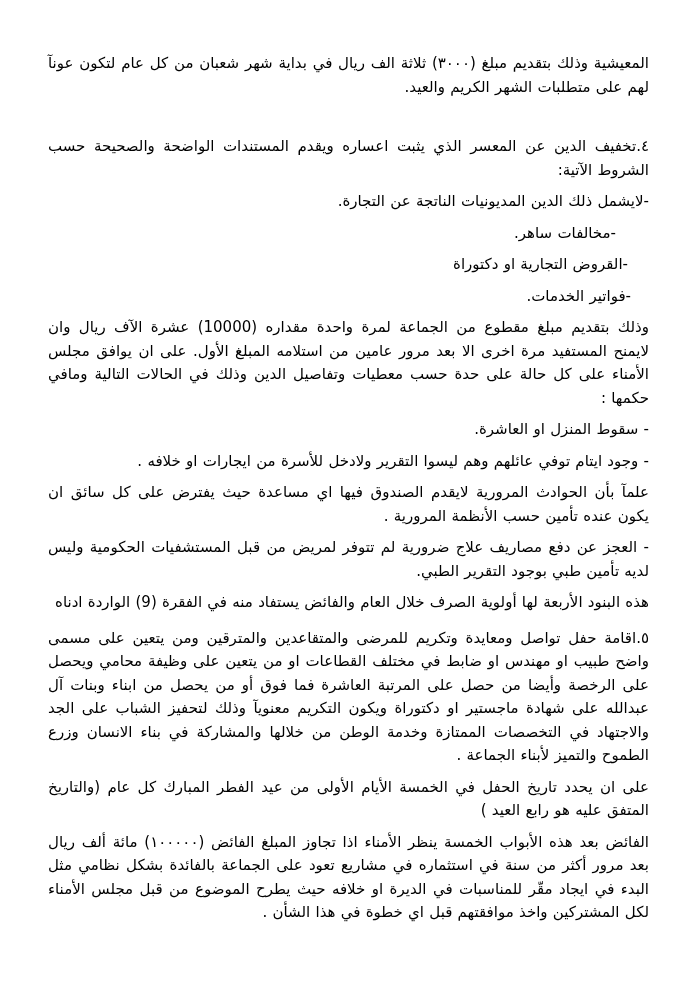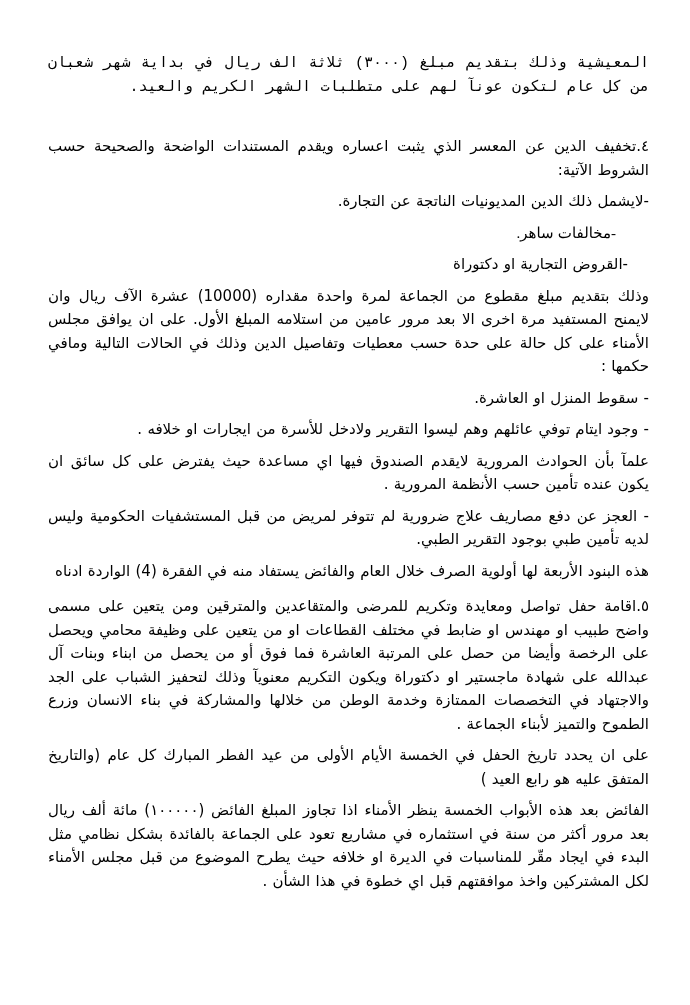--- a/index.html
+++ b/index.html
@@ -26,36 +26,36 @@
     font-size: 15px;
     line-height: 23.5px;
     color: #000000;
     text-align: justify;
     text-align-last: right;
     word-spacing: 0.5px;
     white-space: pre-wrap;
   }
   .para:first-child {
     margin-top: 0;
-    font-family: Liberation Mono, monospace;
   }
 </style>
 </head>
 <body>
 
 <div class="page">
   <div class="doc-text" id="doc-text" lang="ar">
       <p class="para body">المعيشية وذلك بتقديم مبلغ (٣٠٠٠) ثلاثة الف ريال في بداية شهر شعبان من كل عام لتكون عونآ لهم على متطلبات الشهر الكريم والعيد.</p>
       <p class="para numbered" style="margin-top: 36px;">٤.تخفيف الدين عن المعسر الذي يثبت اعساره ويقدم المستندات الواضحة والصحيحة حسب الشروط الآتية:</p>
       <p class="para dash">-لايشمل ذلك الدين المديونيات الناتجة عن التجارة.</p>
-      <p class="para dash" style="padding-right: 33px; font-family: Liberation Serif, serif;">-مخالفات ساهر.</p>
+      <p class="para dash" style="padding-right: 33px;">-مخالفات ساهر.</p>
       <p class="para dash" style="padding-right: 21px;">-القروض التجارية او دكتوراة</p>
+      <p class="para dash" style="padding-right: 18px;">-فواتير الخدمات.</p>
       <p class="para body">وذلك بتقديم مبلغ مقطوع من الجماعة لمرة واحدة مقداره (10000) عشرة الآف ريال وان لايمنح المستفيد مرة اخرى الا بعد مرور عامين من استلامه المبلغ الأول. على ان يوافق مجلس الأمناء على كل حالة على حدة حسب معطيات وتفاصيل الدين وذلك في الحالات التالية ومافي حكمها :</p>
       <p class="para dash">- سقوط المنزل او العاشرة.</p>
       <p class="para dash">- وجود ايتام توفي عائلهم وهم ليسوا التقرير ولادخل للأسرة من ايجارات او خلافه .</p>
       <p class="para body">علمآ بأن الحوادث المرورية لايقدم الصندوق فيها اي مساعدة حيث يفترض على كل سائق ان يكون عنده تأمين حسب الأنظمة المرورية .</p>
       <p class="para dash">- العجز عن دفع مصاريف علاج ضرورية لم تتوفر لمريض من قبل المستشفيات الحكومية وليس لديه تأمين طبي بوجود التقرير الطبي.</p>
-      <p class="para body">هذه البنود الأربعة لها أولوية الصرف خلال العام والفائض يستفاد منه في الفقرة (4) الواردة ادناه</p>
+      <p class="para body">هذه البنود الأربعة لها أولوية الصرف خلال العام والفائض يستفاد منه في الفقرة (9) الواردة ادناه</p>
       <p class="para numbered" style="margin-top: 12px;">٥.اقامة حفل تواصل ومعايدة وتكريم للمرضى والمتقاعدين والمترقين ومن يتعين على مسمى واضح طبيب او مهندس او ضابط في مختلف القطاعات او من يتعين على وظيفة محامي ويحصل على الرخصة وأيضا من حصل على المرتبة العاشرة فما فوق أو من يحصل من ابناء وبنات آل عبدالله على شهادة ماجستير او دكتوراة ويكون التكريم معنويآ وذلك لتحفيز الشباب على الجد والاجتهاد في التخصصات الممتازة وخدمة الوطن من خلالها والمشاركة في بناء الانسان وزرع الطموح والتميز لأبناء الجماعة .</p>
       <p class="para body">على ان يحدد تاريخ الحفل في الخمسة الأيام الأولى من عيد الفطر المبارك كل عام (والتاريخ المتفق عليه هو رابع العيد )</p>
       <p class="para body">الفائض بعد هذه الأبواب الخمسة ينظر الأمناء اذا تجاوز المبلغ الفائض (١٠٠٠٠٠) مائة ألف ريال بعد مرور أكثر من سنة في استثماره في مشاريع تعود على الجماعة بالفائدة بشكل نظامي مثل البدء في ايجاد مقّر للمناسبات في الديرة او خلافه حيث يطرح الموضوع من قبل مجلس الأمناء لكل المشتركين واخذ موافقتهم قبل اي خطوة في هذا الشأن .</p>
     </div>
 </div>
 
 </body></html>

